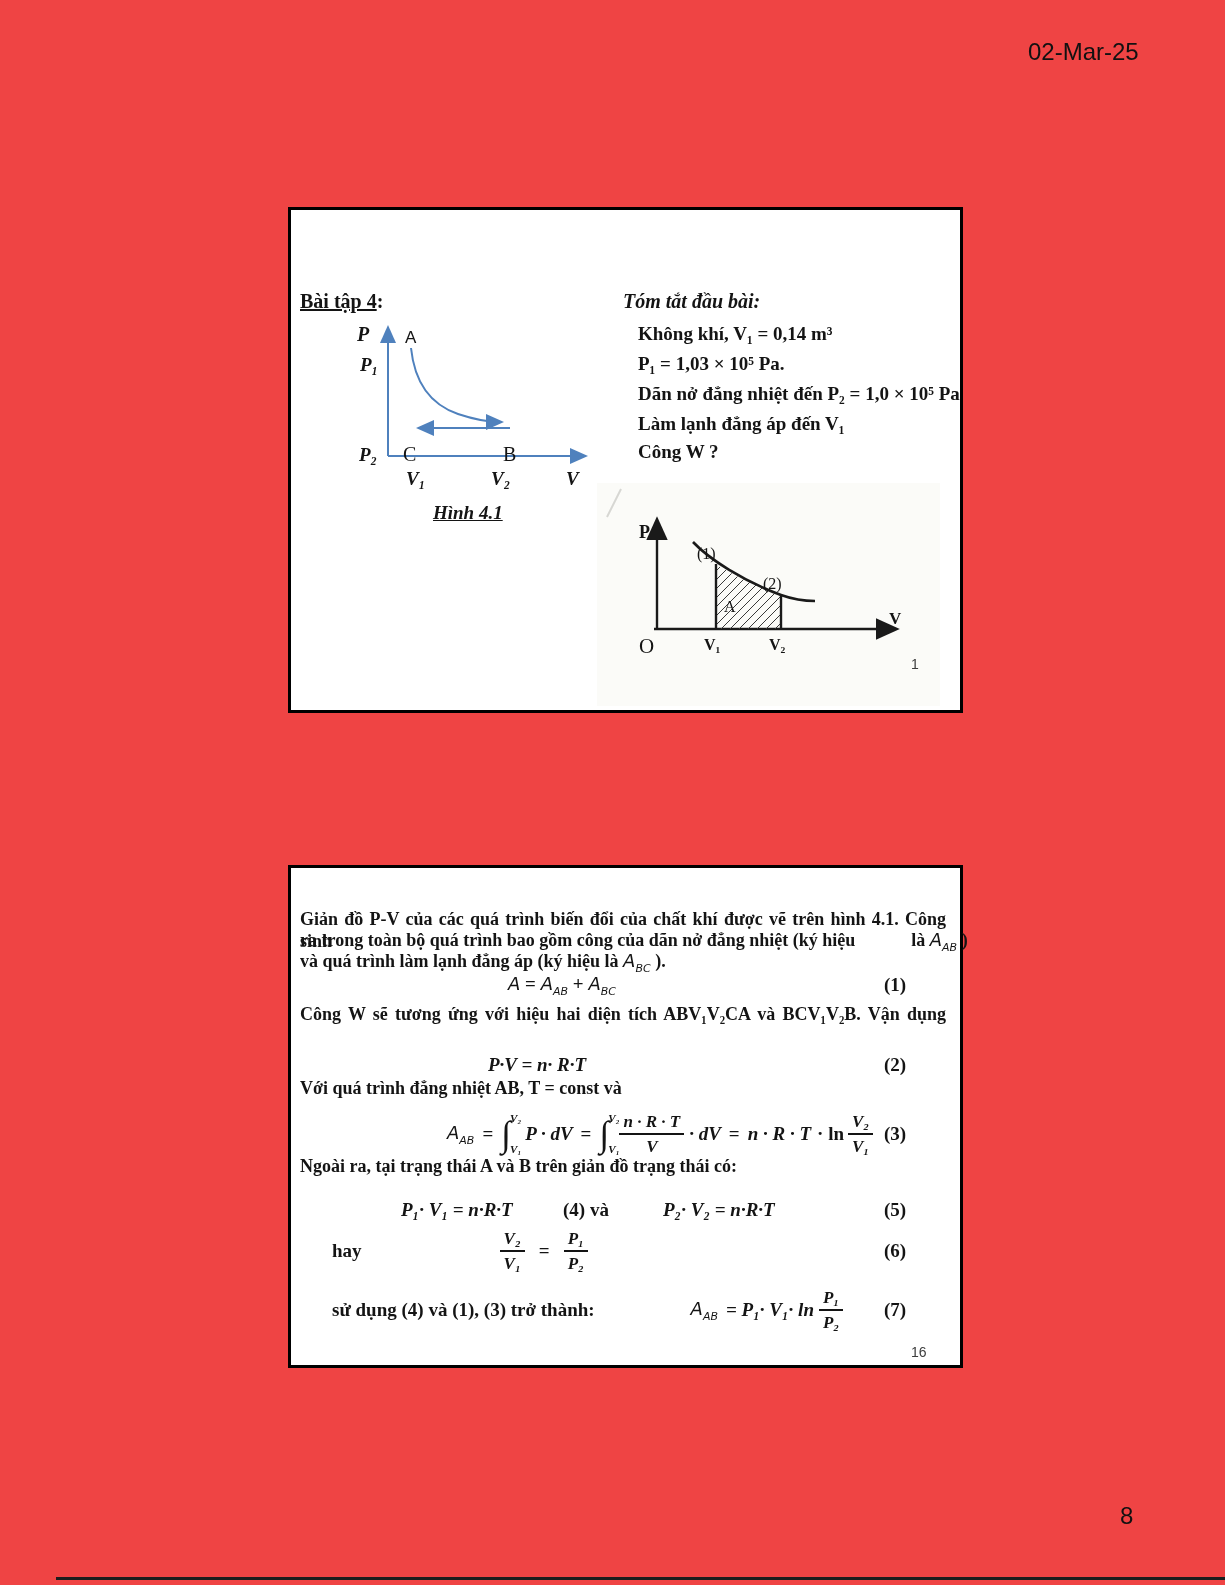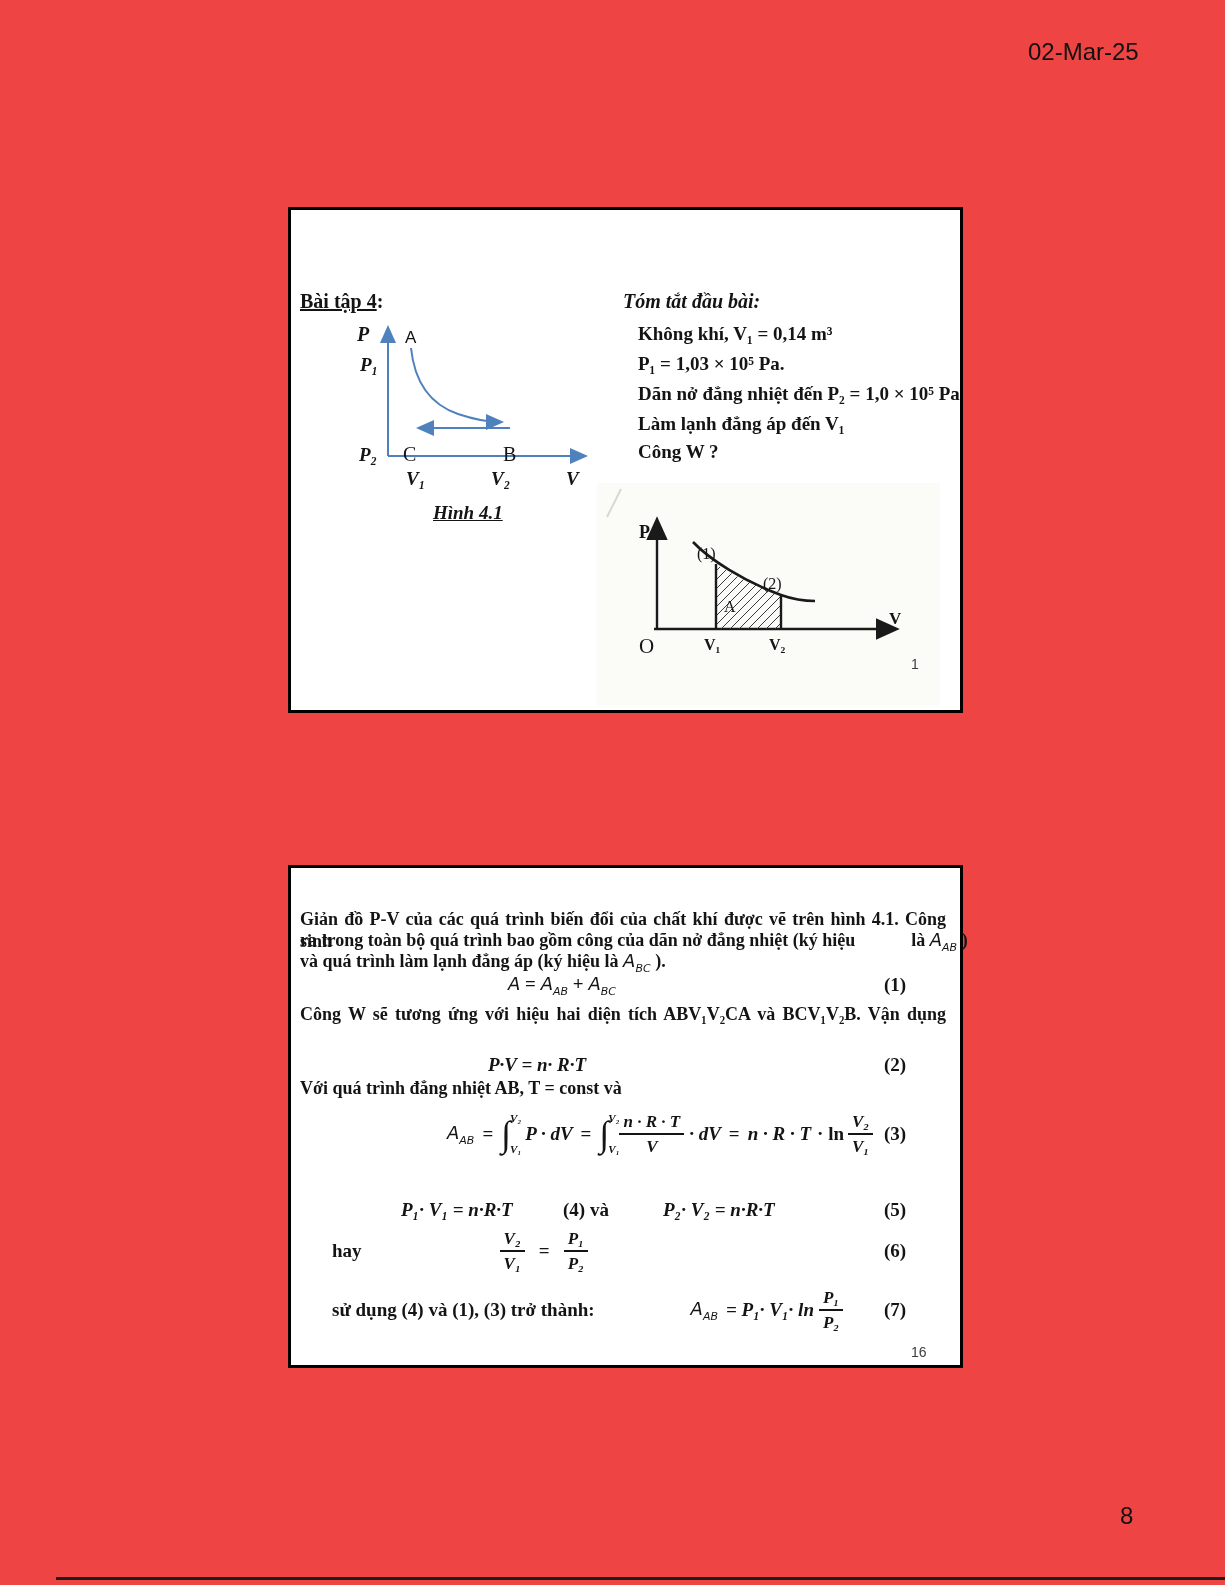--- a/index.html
+++ b/index.html
@@ -175,20 +175,21 @@
       <span style="margin-left:8px">=</span>
       <span class="ital-serif" style="margin-left:8px">n · R · T</span>
       <span style="margin-left:6px">· ln</span>
       <span class="frac" style="margin-left:4px">
           <span class="fn">V₂</span>
           <span class="fd">V₁</span>
         </span>
       <span class="eq-num">(3)</span>
     </div>
 
+    <div class="p-line" style="top:287px">Ngoài ra, tại trạng thái A và B trên giản đồ trạng thái có:</div>
 
     <div class="eq-row" style="top:328px;height:28px">
       <span class="ital-serif" style="position:absolute;left:110px">P₁· V₁ = n·R·T</span>
       <span style="position:absolute;left:272px;font-style:normal">(4) và</span>
       <span class="ital-serif" style="position:absolute;left:372px">P₂· V₂ = n·R·T</span>
       <span class="eq-num">(5)</span>
     </div>
 
     <div class="eq-row" style="top:355px;height:56px">
       <span style="margin-left:9px;font-style:normal">hay</span>

